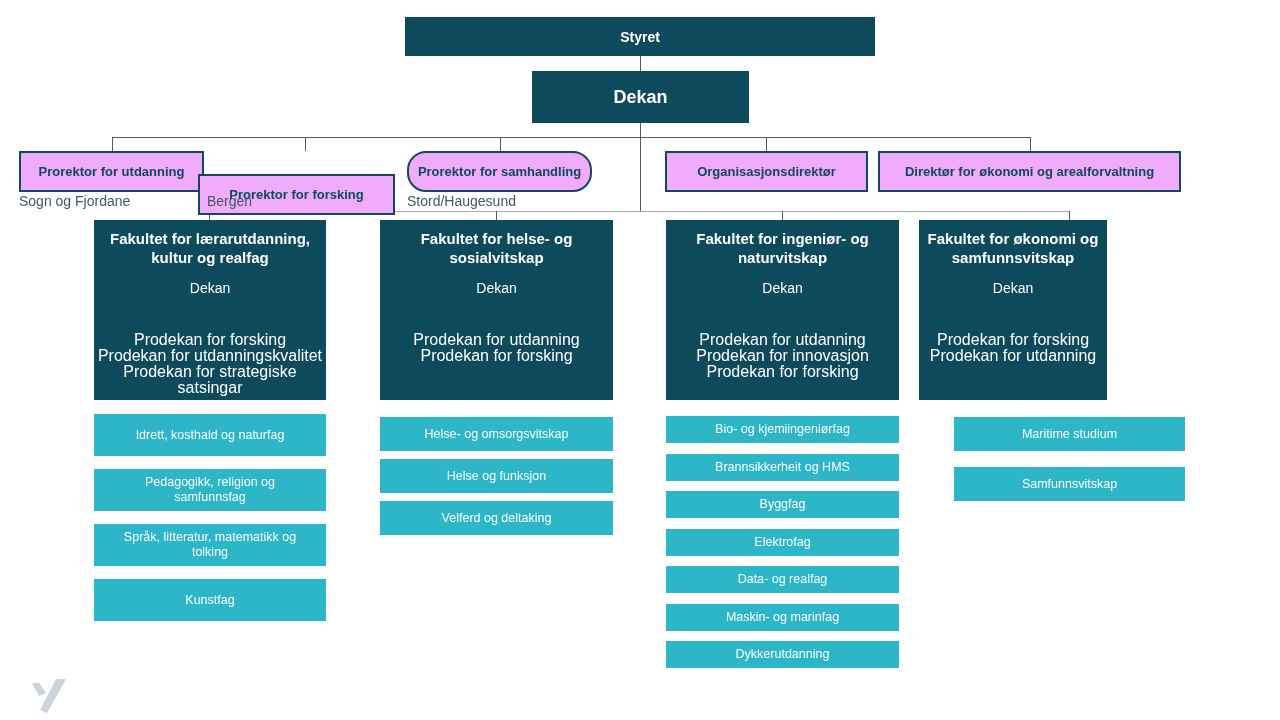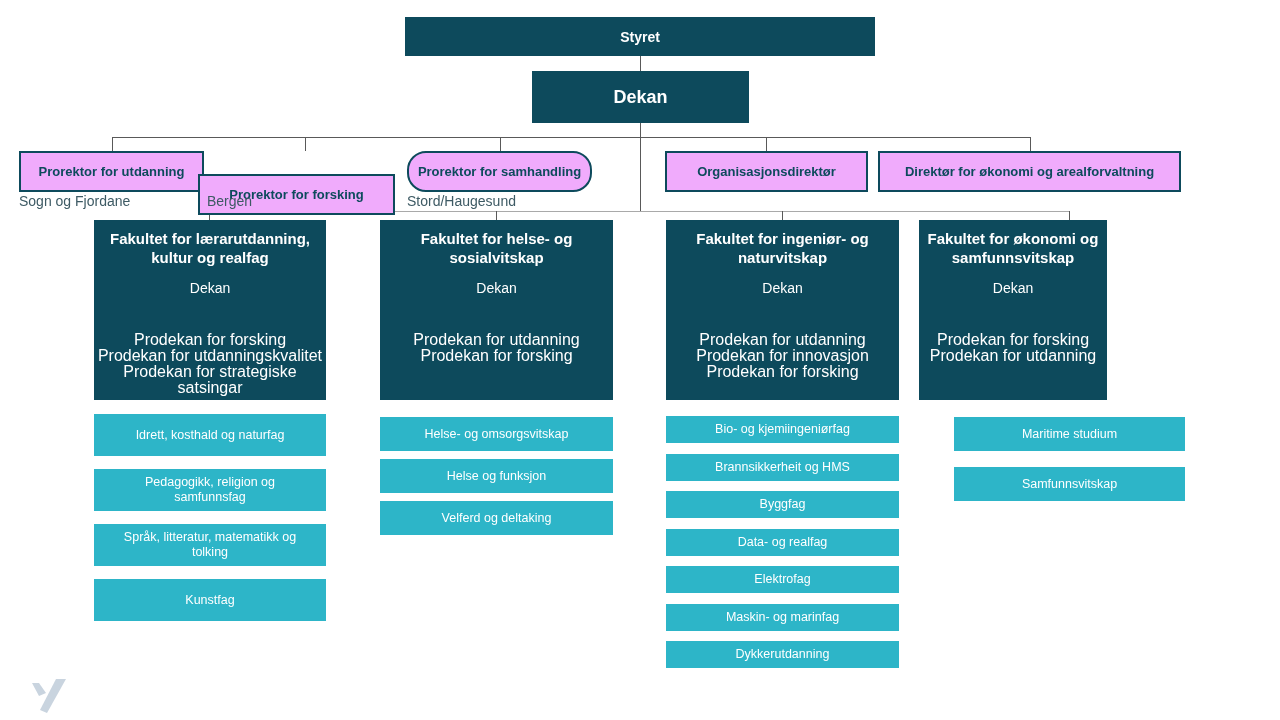--- a/index.html
+++ b/index.html
@@ -145,22 +145,22 @@
     <div class="fac-prodekans">
       <div>Prodekan for utdanning</div>
       <div>Prodekan for innovasjon</div>
       <div>Prodekan for forsking</div>
     </div>
   </div>
   <div class="inst-stack s3">
     <div class="inst">Bio- og kjemiingeniørfag</div>
     <div class="inst">Brannsikkerheit og HMS</div>
     <div class="inst">Byggfag</div>
+    <div class="inst">Elektrofag</div>
     <div class="inst">Data- og realfag</div>
-    <div class="inst">Elektrofag</div>
     <div class="inst">Maskin- og marinfag</div>
     <div class="inst">Dykkerutdanning</div>
   </div>
 
   <div class="fac-header c4">
     <div class="fac-title">Fakultet for økonomi og
 samfunnsvitskap</div>
     <div class="fac-dekan">Dekan</div>
     <div class="fac-prodekans">
       <div>Prodekan for forsking</div>

